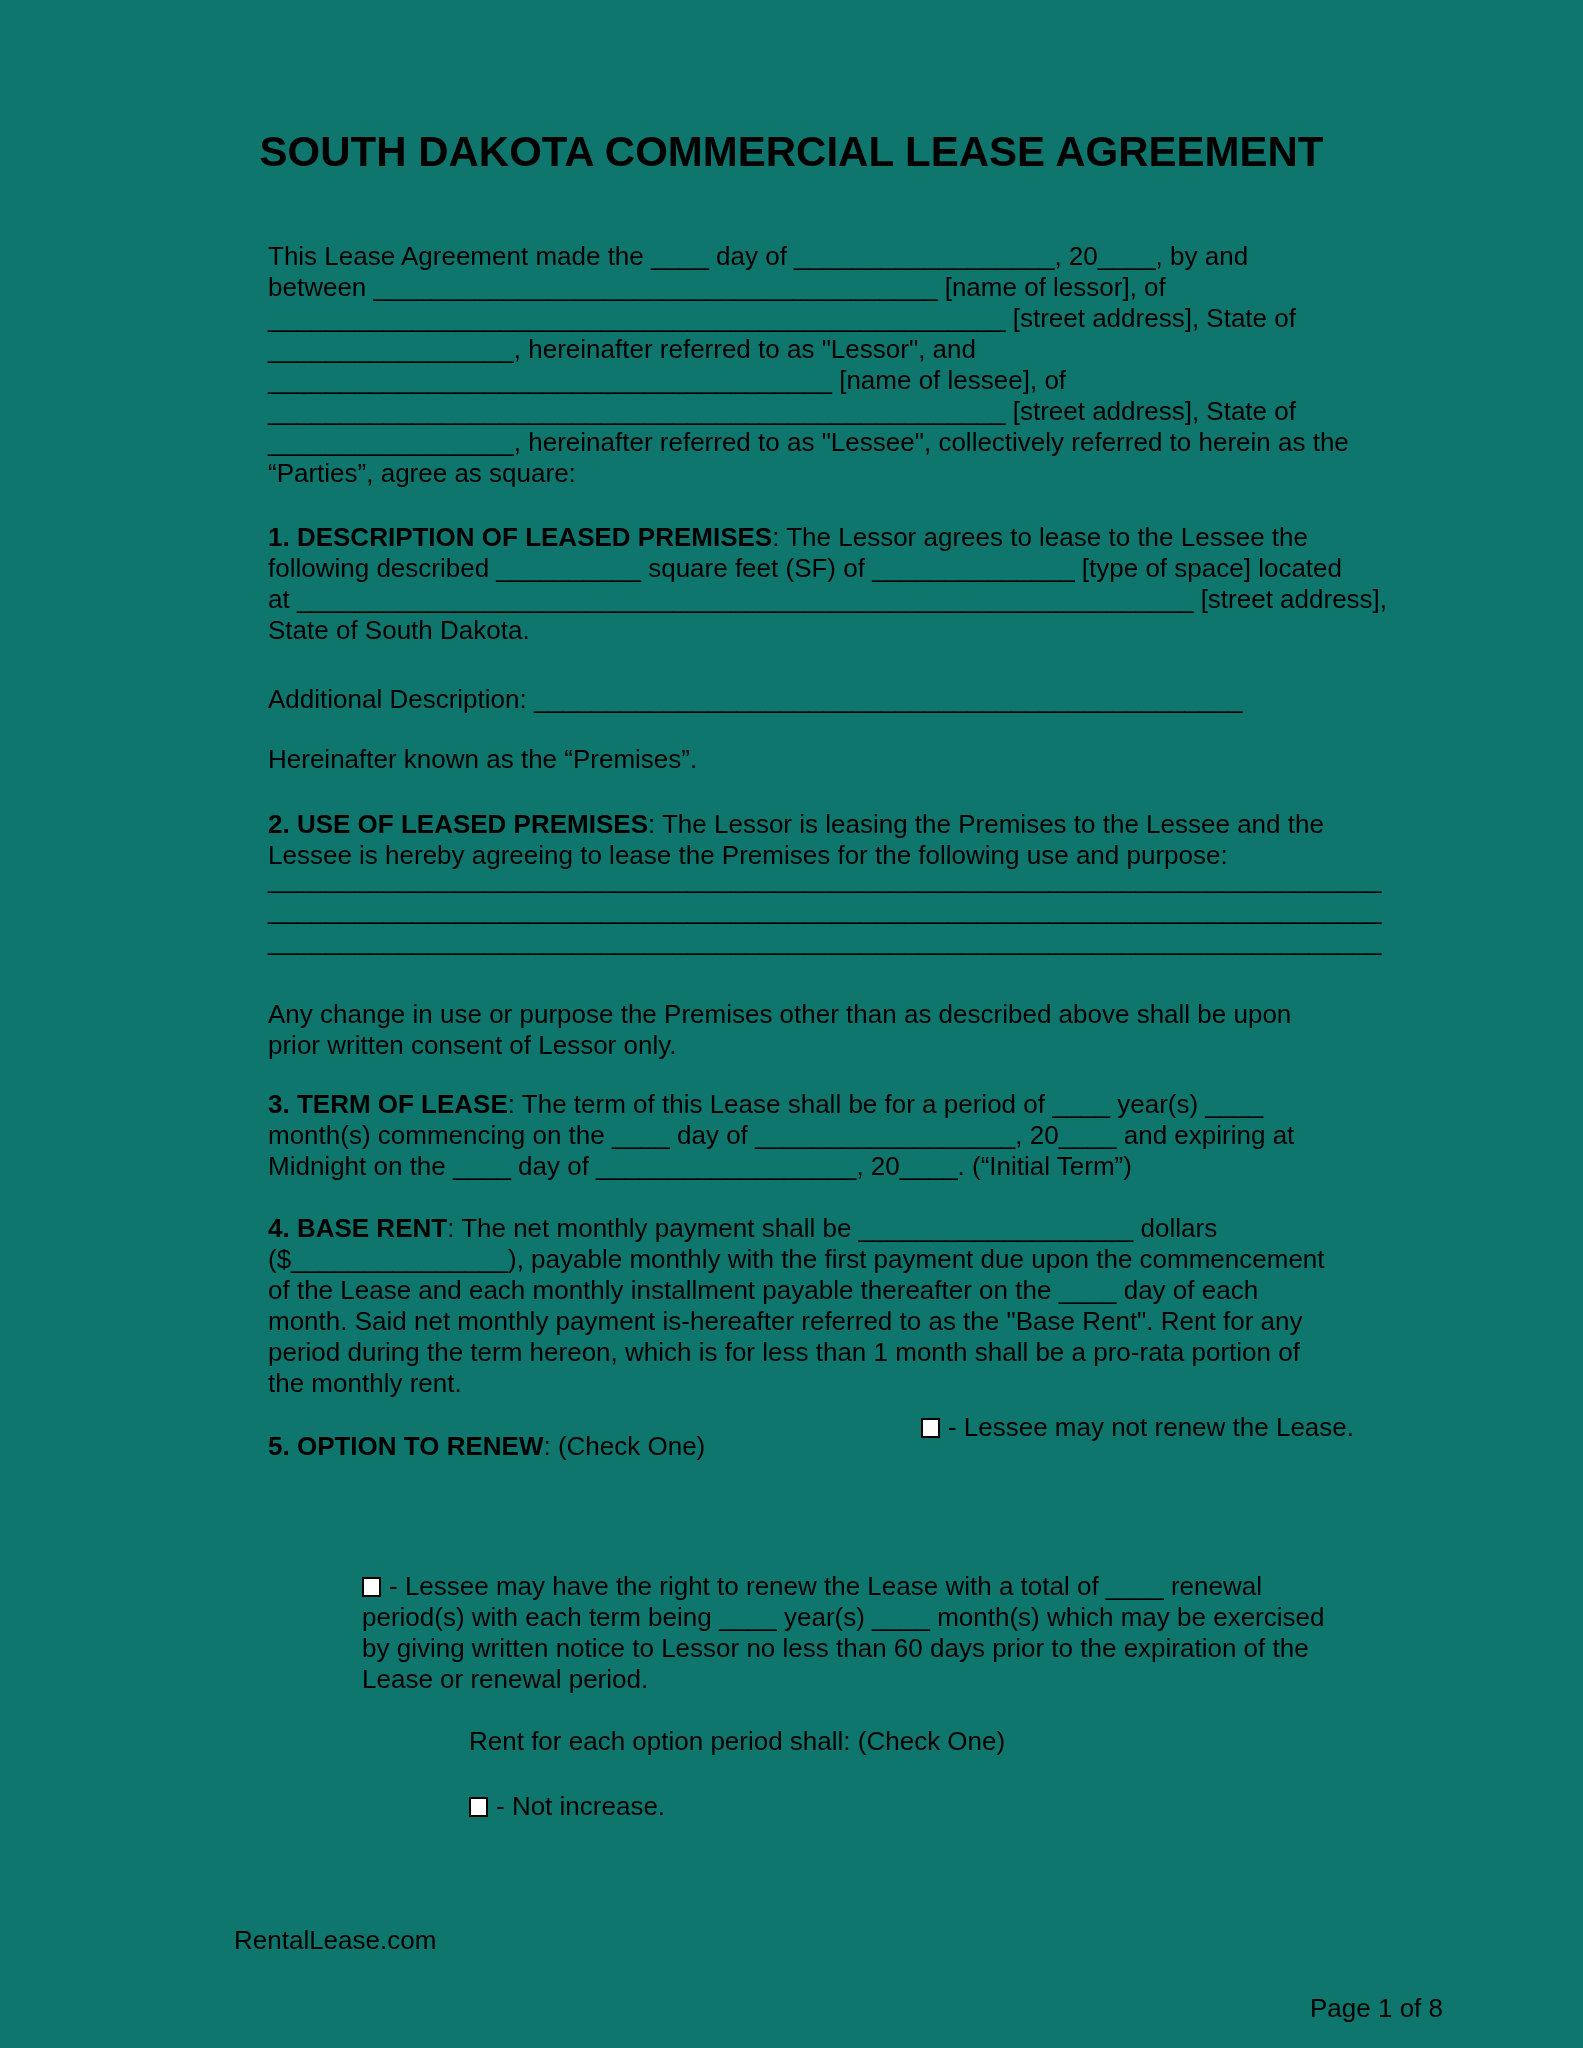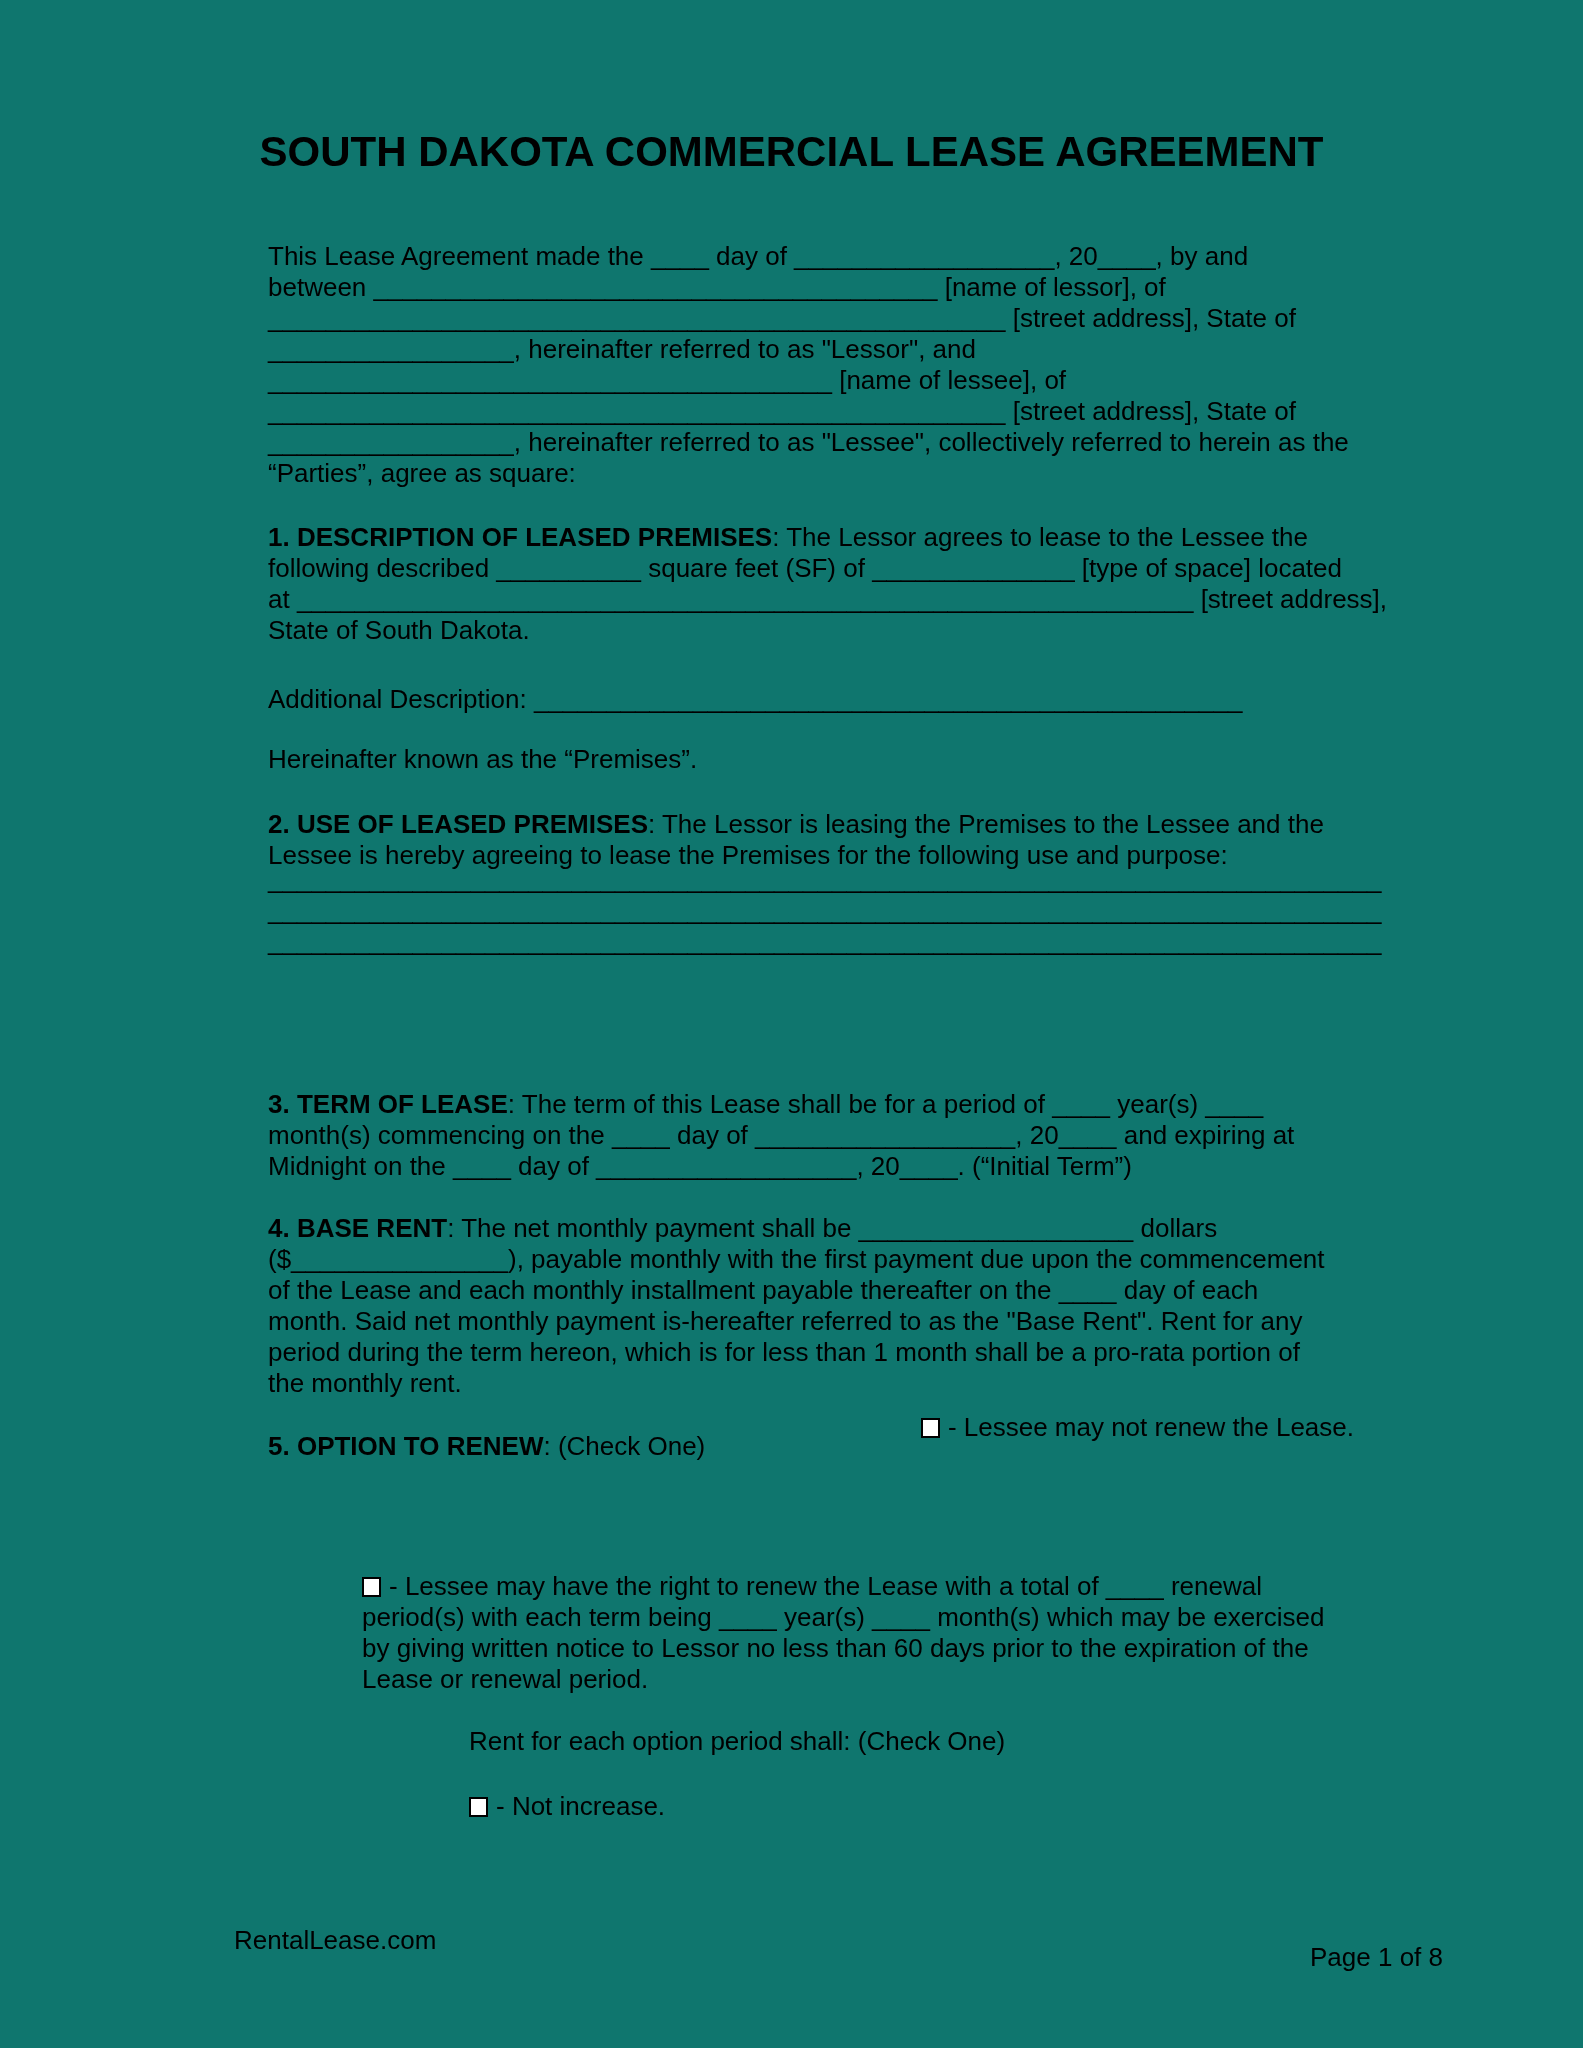--- a/index.html
+++ b/index.html
@@ -20,21 +20,21 @@
   .ln{white-space:nowrap;height:31px;margin-left:34px;}
   .hd{font-weight:bold;}
   .indent1{padding-left:94px;box-sizing:border-box;}
   .indent2{padding-left:201px;box-sizing:border-box;}
   .cb{
     display:inline-block;width:15px;height:16px;
     border:2px solid #000;margin-right:8px;vertical-align:-2px;
     background:#fff;
   }
   .footer-site{position:absolute;left:234px;top:1925px;white-space:nowrap;}
-  .footer-page{position:absolute;right:140px;top:1942px;white-space:nowrap;}
+  .footer-page{position:absolute;right:140px;top:1993px;white-space:nowrap;}
 </style>
 </head>
 <body>
 
 <div class="page">
 
   <div class="doc-title">SOUTH DAKOTA COMMERCIAL LEASE AGREEMENT</div>
 
   <div class="block" style="top:241px;">
     <div class="ln">This Lease Agreement made the ____ day of __________________, 20____, by and</div>
@@ -66,20 +66,24 @@
     <div class="ln"><span class="hd">2. USE OF LEASED PREMISES</span><span>: The Lessor is leasing the Premises to the Lessee and the</span></div>
     <div class="ln">Lessee is hereby agreeing to lease the Premises for the following use and purpose:</div>
   </div>
 
   <div class="block" style="top:864px;">
     <div class="ln">_____________________________________________________________________________</div>
     <div class="ln">_____________________________________________________________________________</div>
     <div class="ln">_____________________________________________________________________________</div>
   </div>
 
+  <div class="block" style="top:999px;">
+    <div class="ln">Any change in use or purpose the Premises other than as described above shall be upon</div>
+    <div class="ln">prior written consent of Lessor only.</div>
+  </div>
 
   <div class="block" style="top:1089px;">
     <div class="ln"><span class="hd">3. TERM OF LEASE</span><span>: The term of this Lease shall be for a period of ____ year(s) ____</span></div>
     <div class="ln">month(s) commencing on the ____ day of __________________, 20____ and expiring at</div>
     <div class="ln">Midnight on the ____ day of __________________, 20____. (“Initial Term”)</div>
   </div>
 
   <div class="block" style="top:1213px;">
     <div class="ln"><span class="hd">4. BASE RENT</span><span>: The net monthly payment shall be ___________________ dollars</span></div>
     <div class="ln">($_______________), payable monthly with the first payment due upon the commencement</div>

